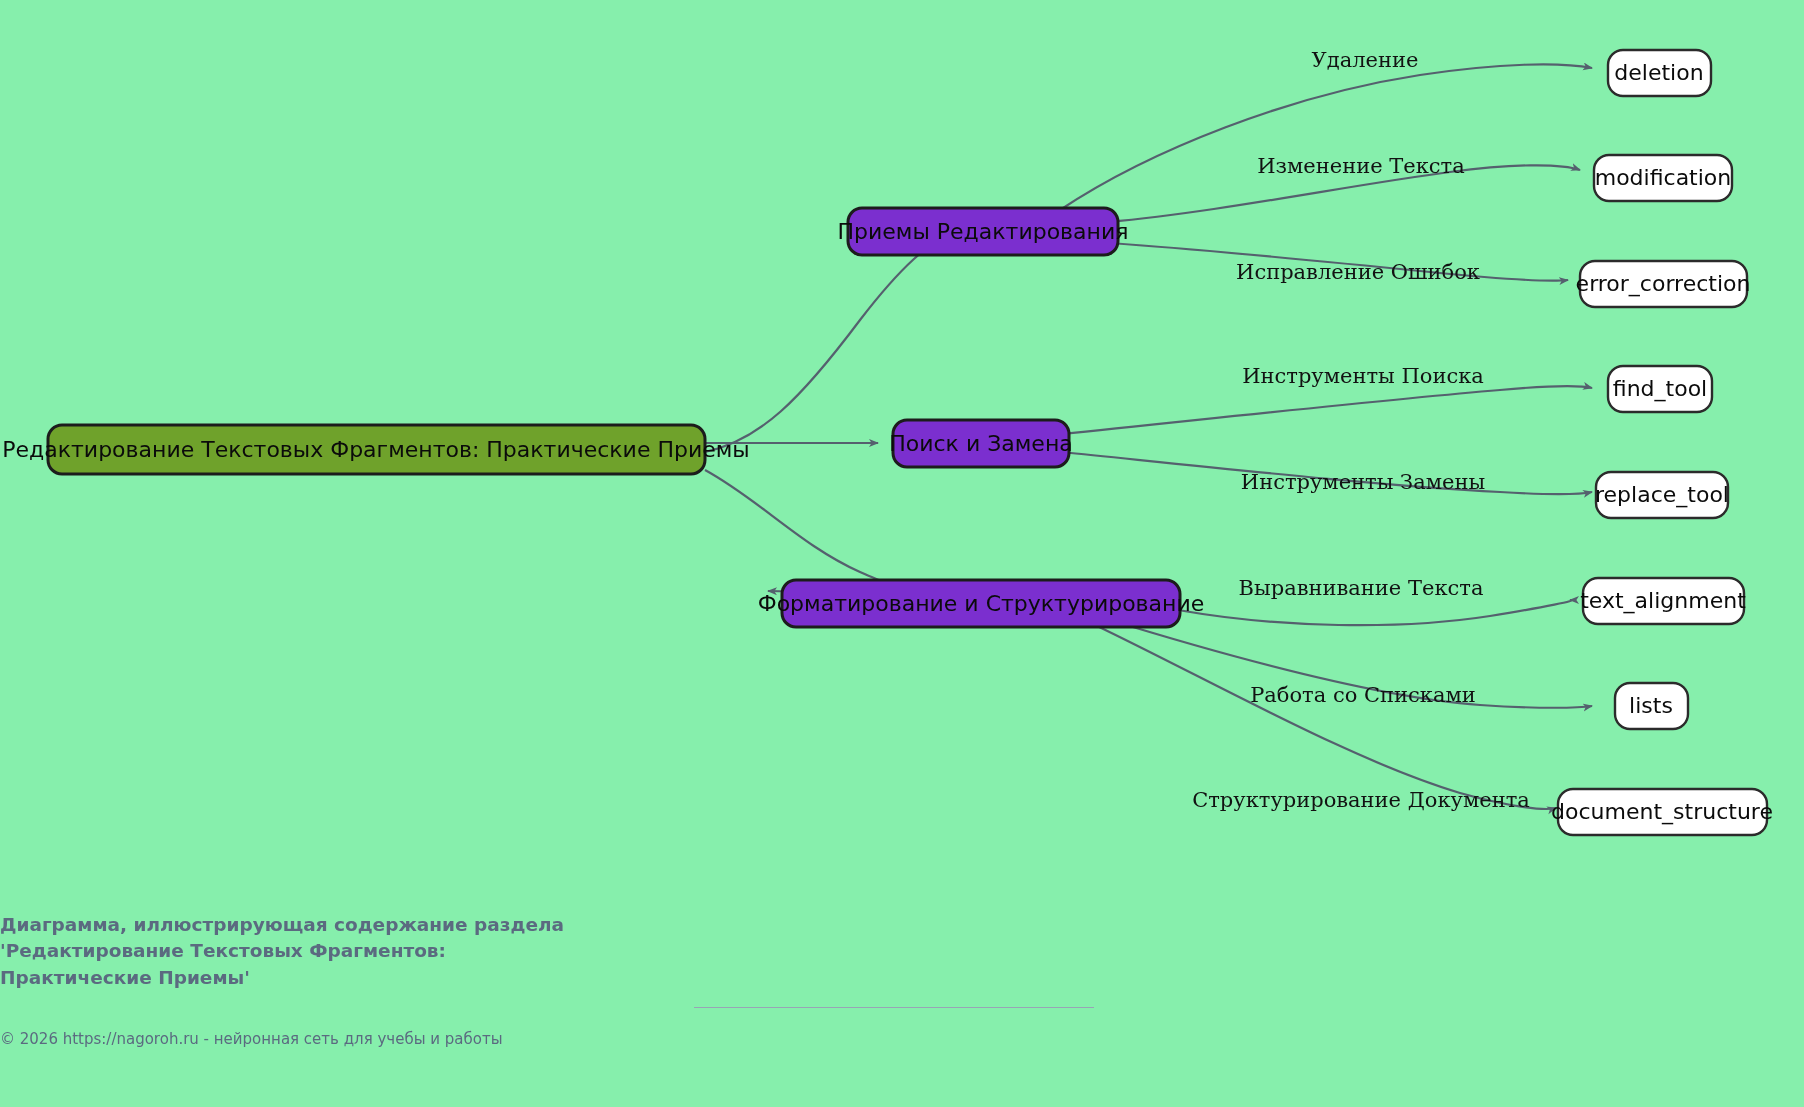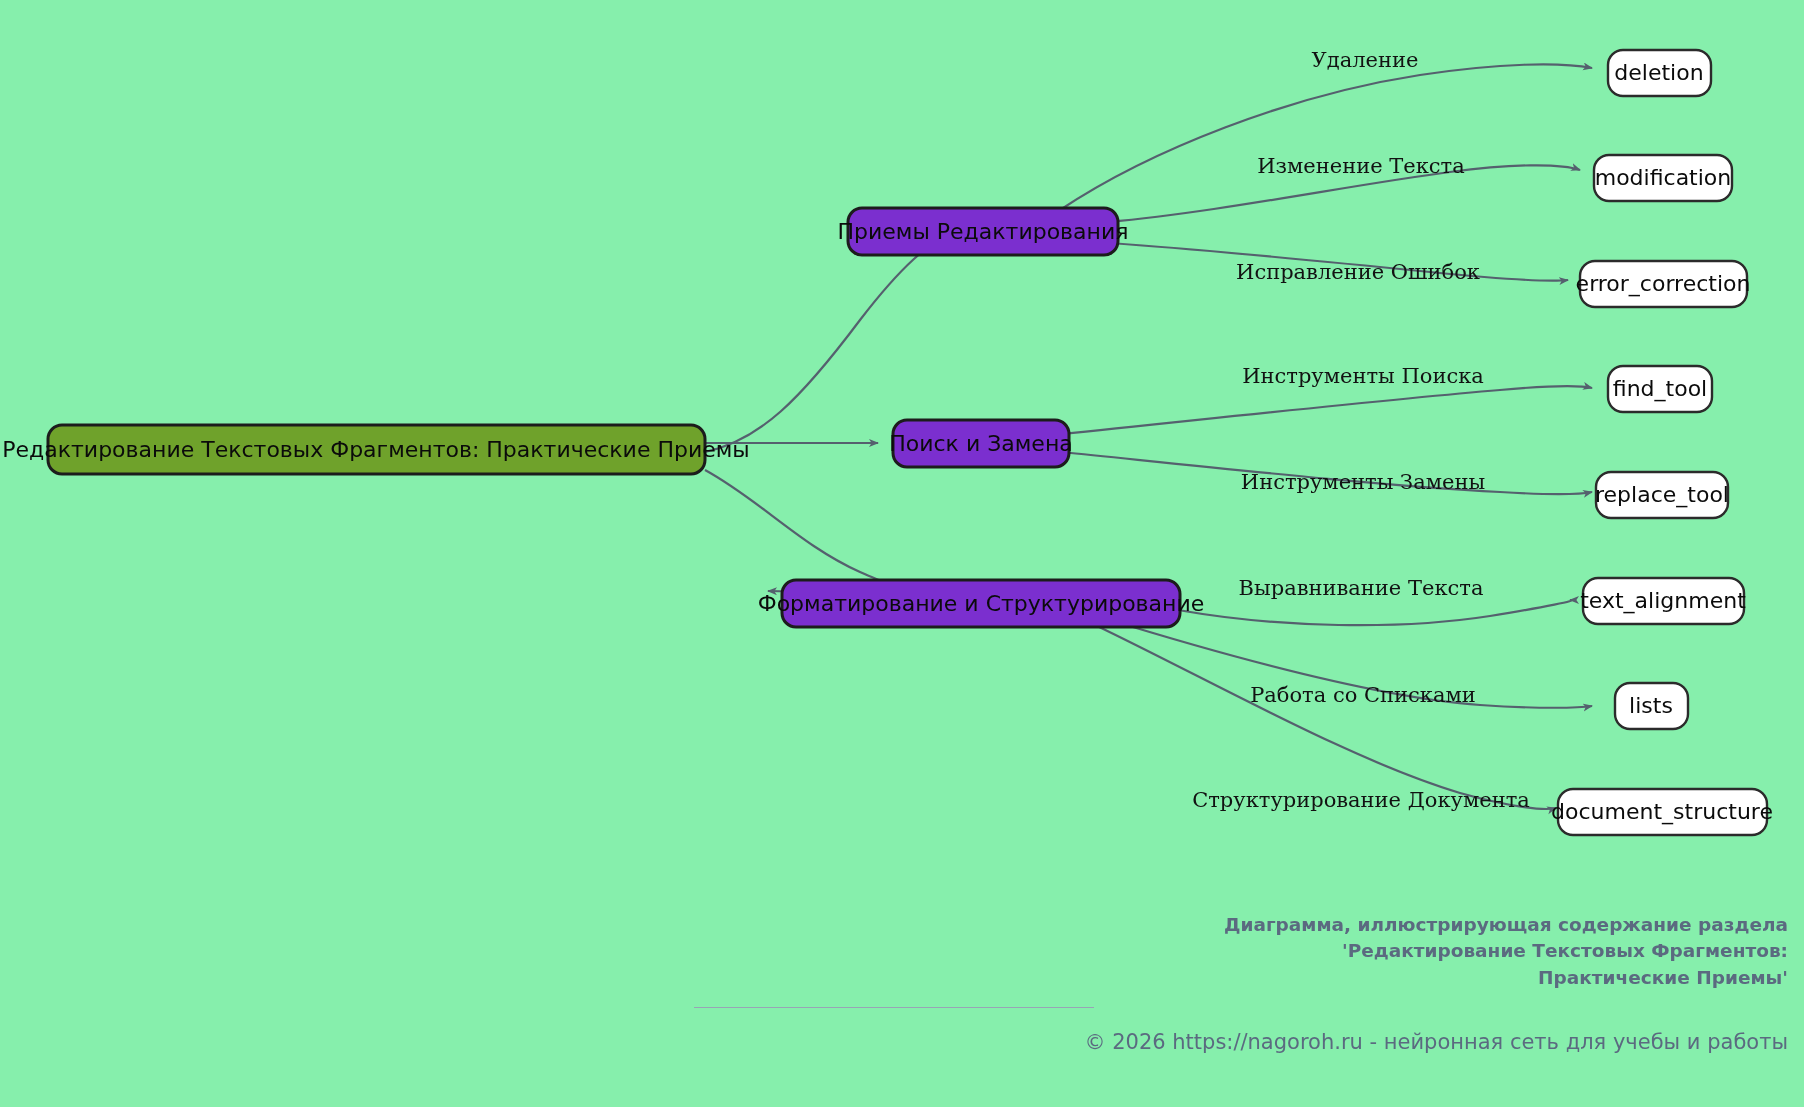--- a/index.html
+++ b/index.html
@@ -62,40 +62,40 @@
     font-size: 22px;
     fill: #0b0b0b;
     text-anchor: middle;
     dominant-baseline: middle;
   }
   .footer {
     position: absolute;
     left: 0;
     right: 16px;
     top: 912px;
-    text-align: right;
+    text-align: left;
   }
   .footer-caption {
     font-family: "DejaVu Sans", sans-serif;
     font-size: 18.5px;
     font-weight: bold;
     color: #5b6a80;
     line-height: 1.42;
     white-space: pre-line;
   }
   .footer-rule {
     width: 400px;
     height: 1px;
     background: #98a4b5;
     margin: 16px auto 0 auto;
   }
   .footer-copyright {
     margin-top: 22px;
     font-family: "DejaVu Sans", sans-serif;
-    font-size: 21px;
+    font-size: 15px;
     color: #5b6a80;
   }
 </style>
 </head>
 <body>
 
 <div id="page">
 
   <svg id="diagram" viewBox="0 0 1804 1107">
     <defs>

